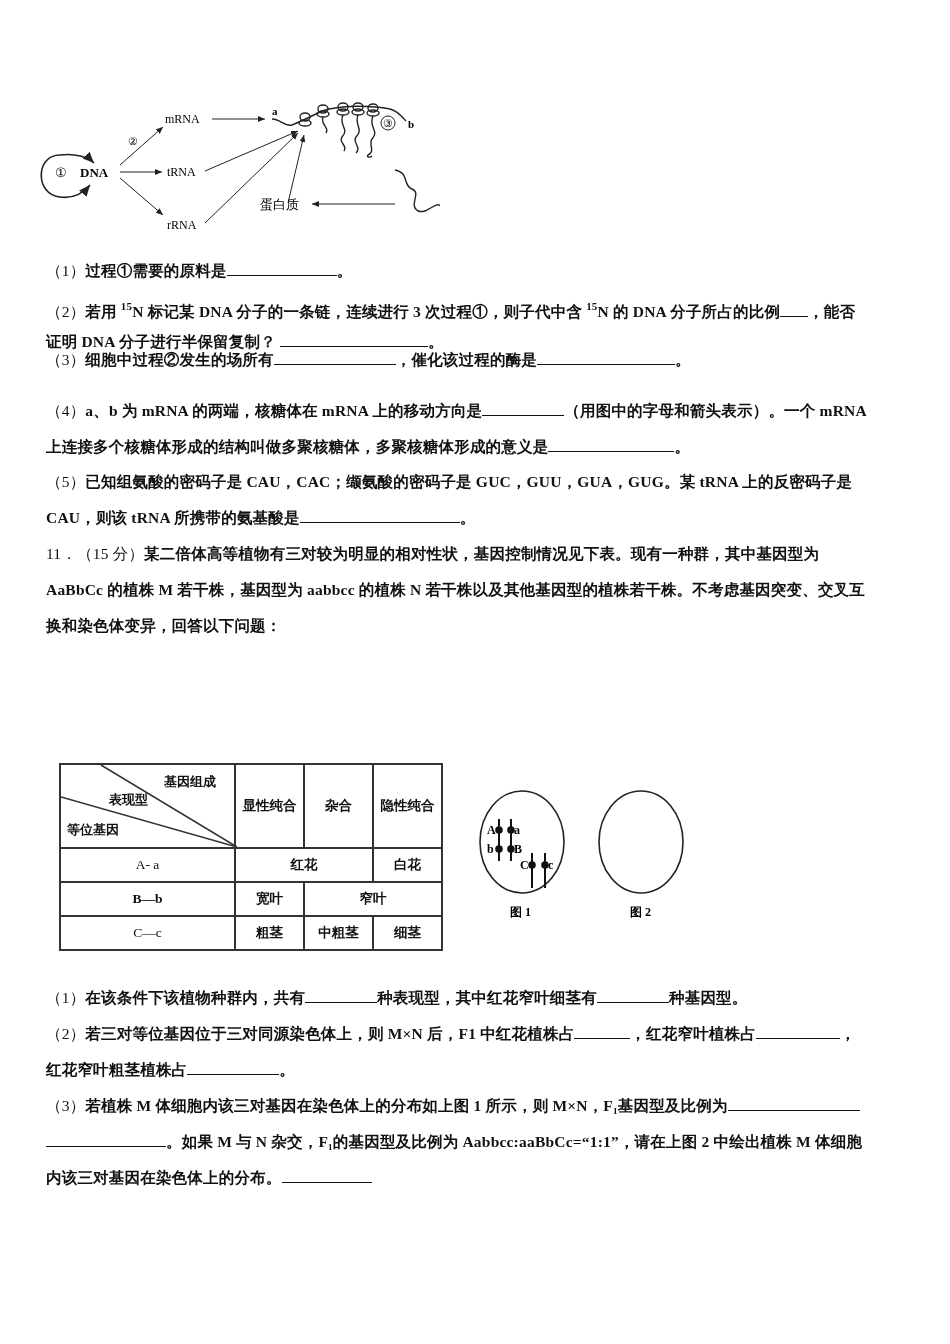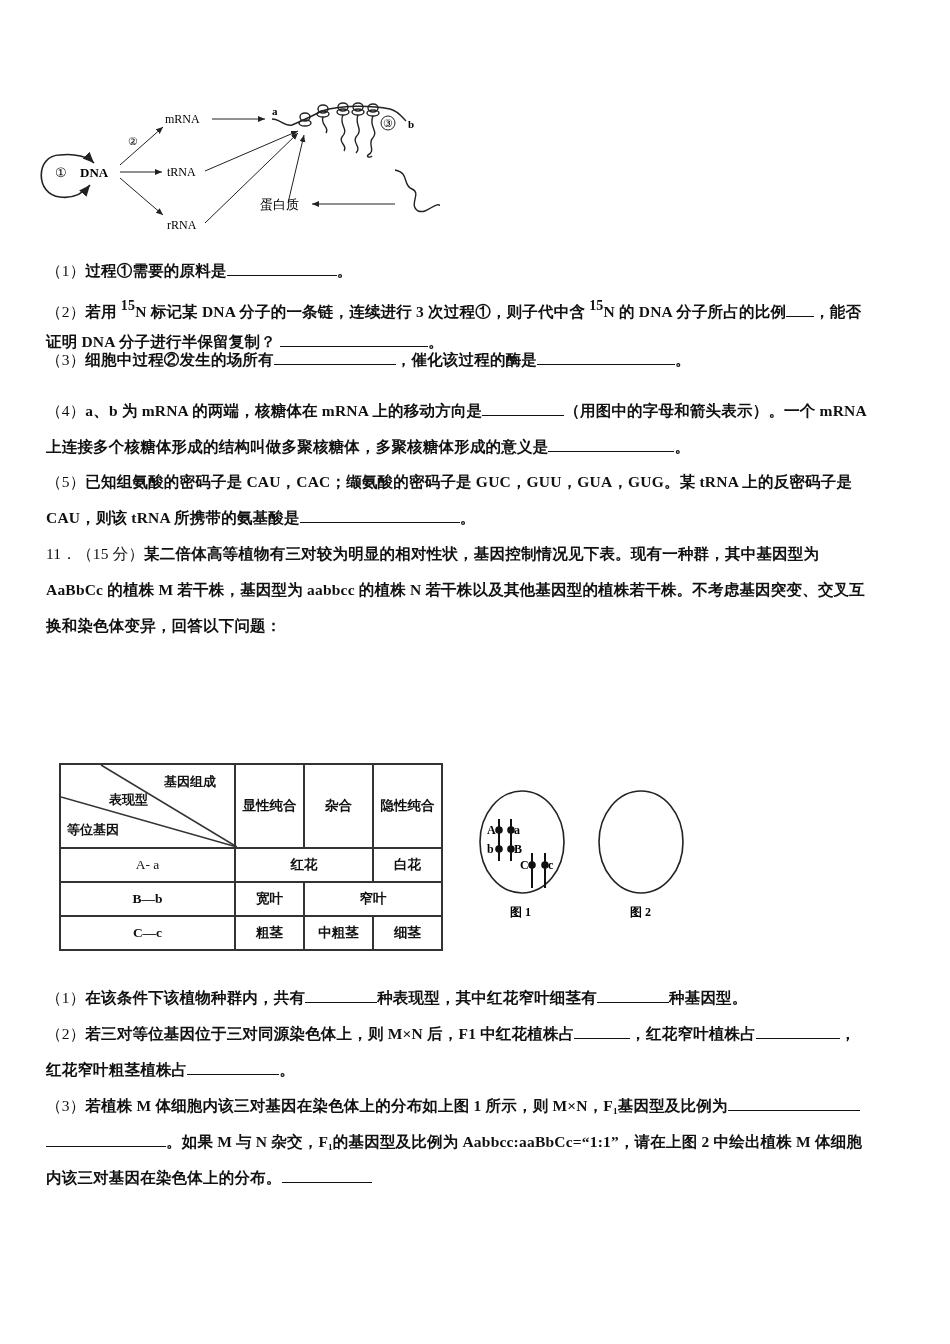--- a/index.html
+++ b/index.html
@@ -2,21 +2,21 @@
 <html><head>
 <meta charset="utf-8">
 <style>
   html, body { margin:0; padding:0; background:#ffffff; }
   body { width:950px; height:1344px; position:relative; overflow:hidden;
          font-family:"Liberation Serif","DejaVu Serif",serif; color:#111; }
   .page { position:absolute; left:0; top:0; width:950px; height:1344px; }
   .line { position:absolute; left:46px; width:862px; font-size:15.5px; line-height:20px;
           font-weight:bold; white-space:nowrap; letter-spacing:0.2px; }
   .blank { display:inline-block; border-bottom:1.3px solid #111; height:14px; vertical-align:baseline; }
-  sup { font-size:14px; vertical-align:7px; }
+  sup { font-size:11px; vertical-align:7px; }
   sub { font-size:9px; vertical-align:-3px; }
   .qnum { font-weight:normal; }
   svg text { font-family:"Liberation Serif","DejaVu Serif",serif; }
   table.gene { position:absolute; left:59px; top:763px; border-collapse:collapse;
                width:384px; height:188px; font-family:"DejaVu Sans",sans-serif;
                font-size:13.5px; font-weight:bold; }
   table.gene td { border:2px solid #333; text-align:center; padding:0; }
   .diag-cell { position:relative; width:176px; height:82px; }
   .diag-cell span { position:absolute; font-size:13px; }
 </style>
@@ -138,21 +138,21 @@
       <td style="font-family:'Liberation Serif',serif;font-weight:normal;">A- a</td>
       <td colspan="2">红花</td>
       <td>白花</td>
     </tr>
     <tr>
       <td style="font-family:'Liberation Serif',serif;font-weight:bold;border-radius:13px;">B—b</td>
       <td>宽叶</td>
       <td colspan="2">窄叶</td>
     </tr>
     <tr>
-      <td style="font-family:'Liberation Serif',serif;font-weight:bold;margin-top:20px;">C—c</td>
+      <td style="font-family:'Liberation Serif',serif;font-weight:normal;margin-top:20px;">C—c</td>
       <td>粗茎</td>
       <td>中粗茎</td>
       <td>细茎</td>
     </tr>
   </tbody>
     </table>
 
   <svg style="position:absolute;left:468px;top:785px;" width="225" height="140" viewBox="0 0 225 140">
     <ellipse cx="54" cy="57" rx="42" ry="51" fill="none" stroke="#222" stroke-width="1.6"></ellipse>
     <ellipse cx="173" cy="57" rx="42" ry="51" fill="none" stroke="#222" stroke-width="1.6"></ellipse>

